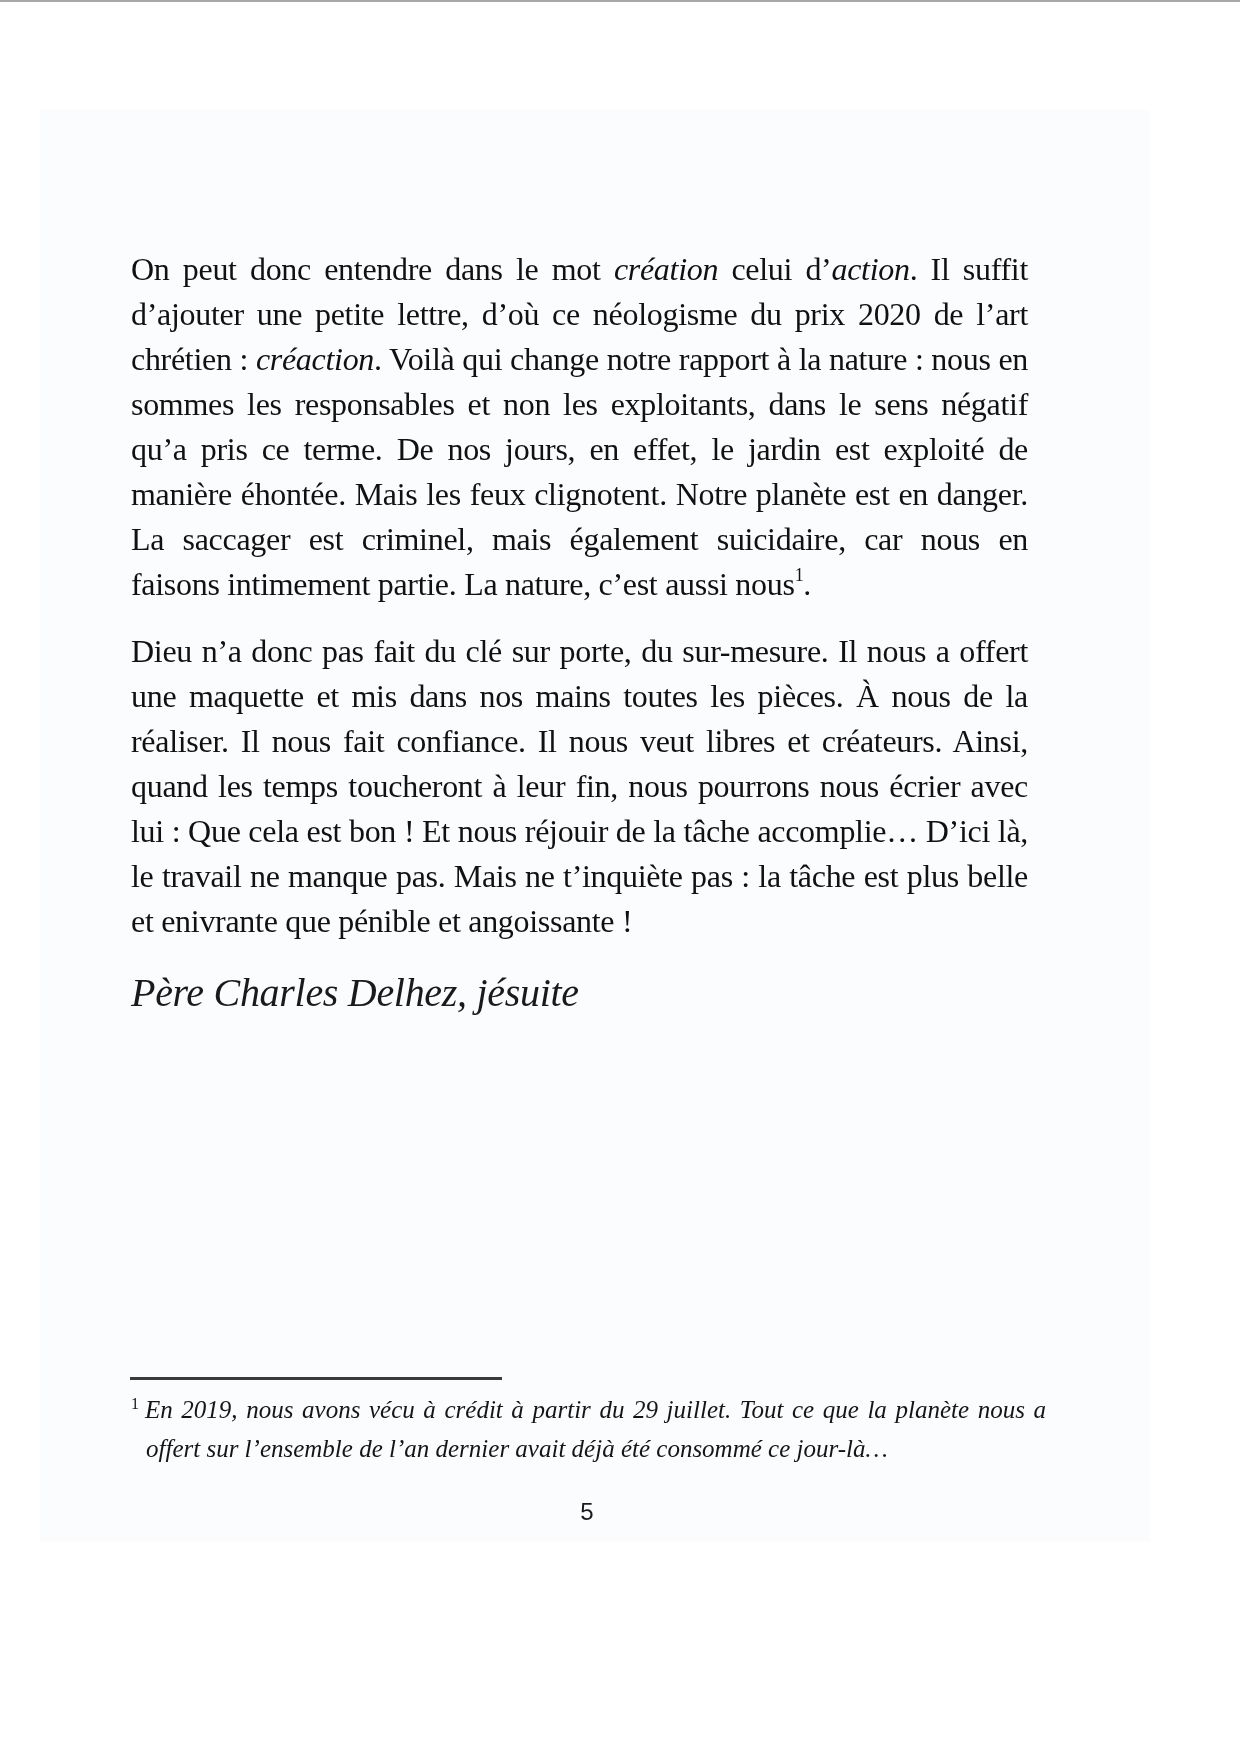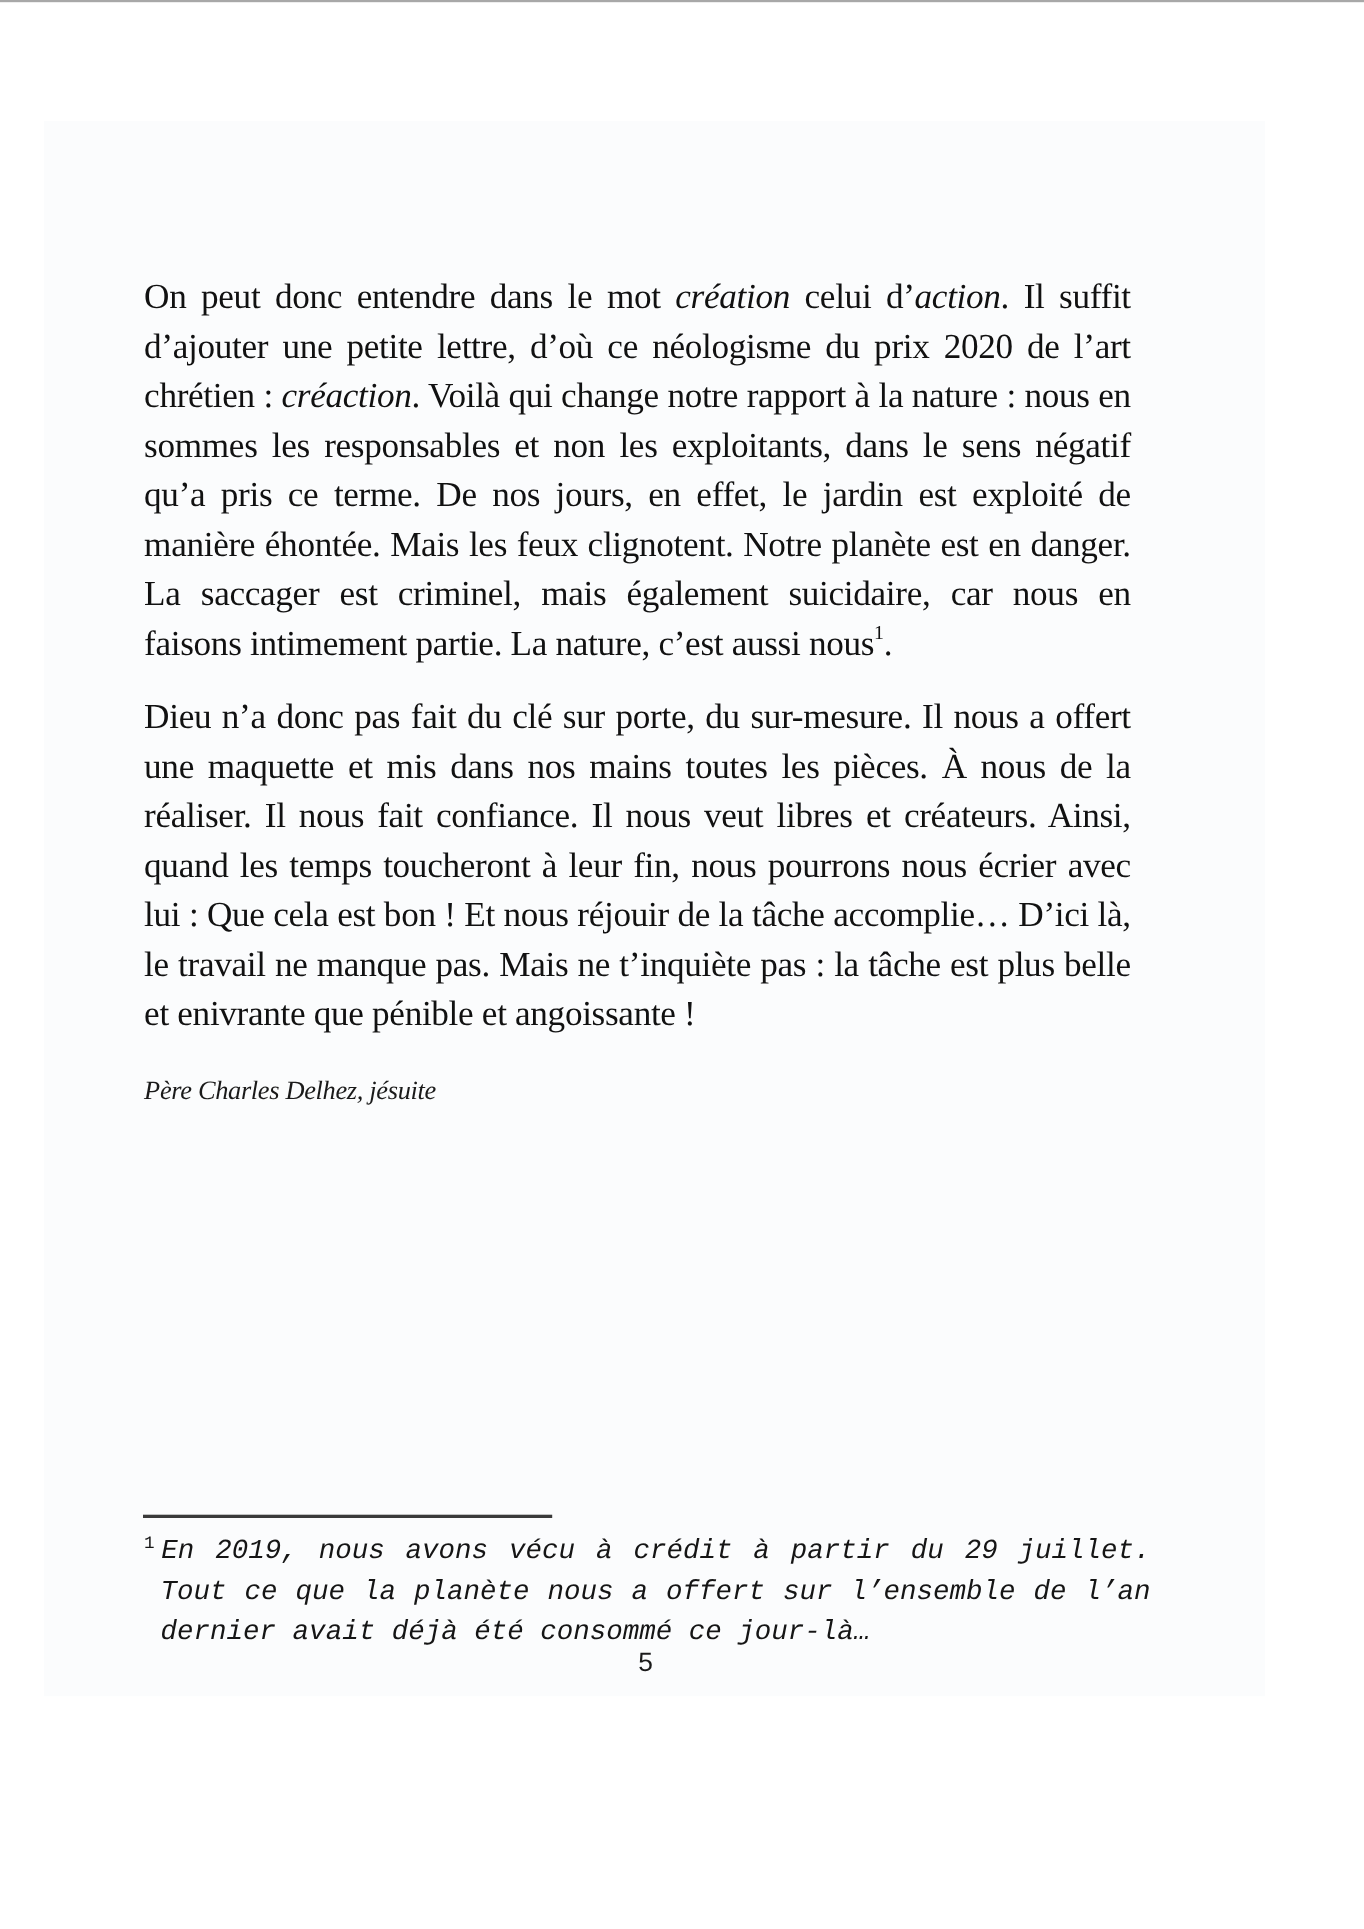--- a/index.html
+++ b/index.html
@@ -45,38 +45,38 @@
     .para sup {
       font-size: 18px;
       line-height: 0;
       position: relative;
       top: -2px;
     }
     .signature {
       margin: 0;
       padding-top: 4px;
       font-style: italic;
-      font-size: 24px;
+      font-size: 40px;
       line-height: 45px;
       color: #1a1a1a;
     }
     .footnote-rule {
       position: absolute;
       left: 130px;
       top: 1377px;
       width: 372px;
       height: 3px;
       background: #3a3a3a;
     }
     .footnote {
       position: absolute;
       left: 131px;
       top: 1392px;
       width: 915px;
-      font-family: Liberation Mono, monospace;
+      font-family: Liberation Serif, serif;
       font-size: 25px;
       line-height: 36px;
       color: #151515;
       text-align: justify;
     }
     .footnote .fn-mark {
       font-style: normal;
       font-size: 16px;
       position: relative;
       top: -9px;

